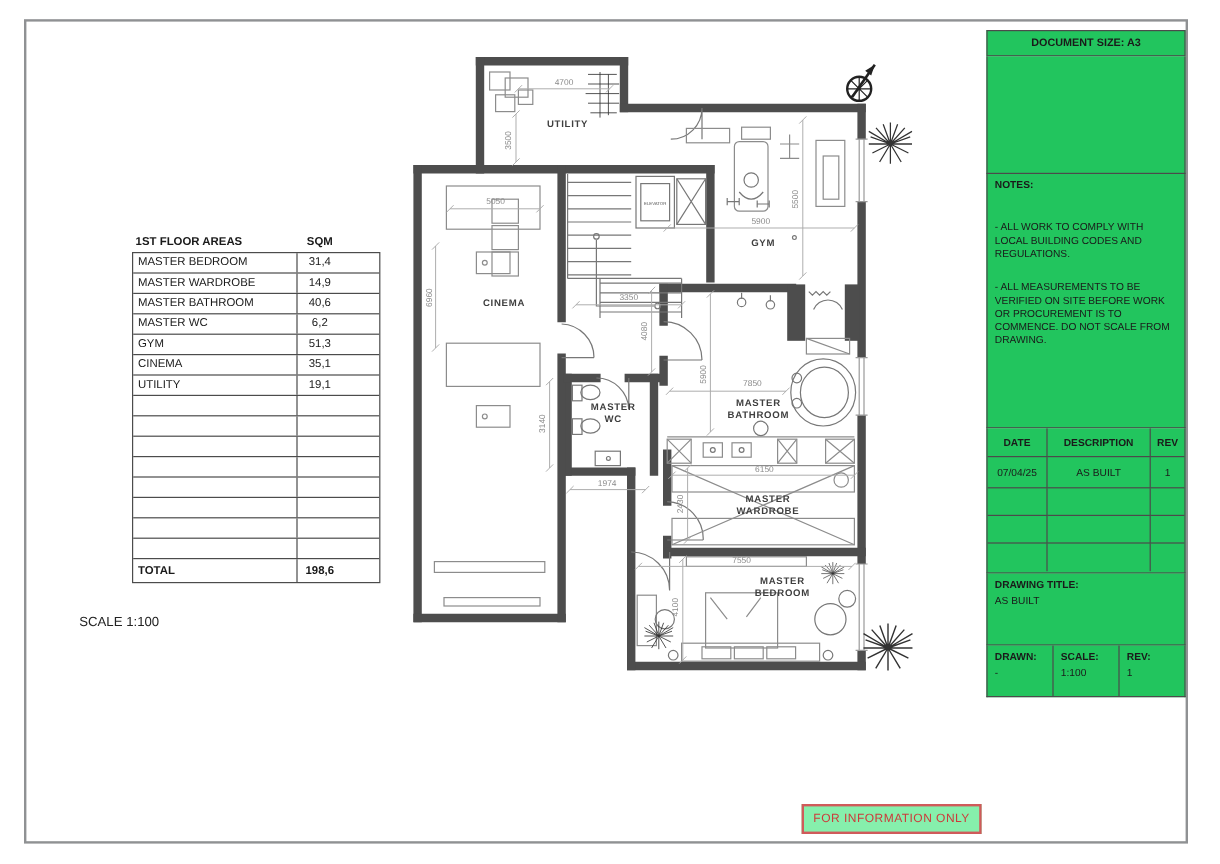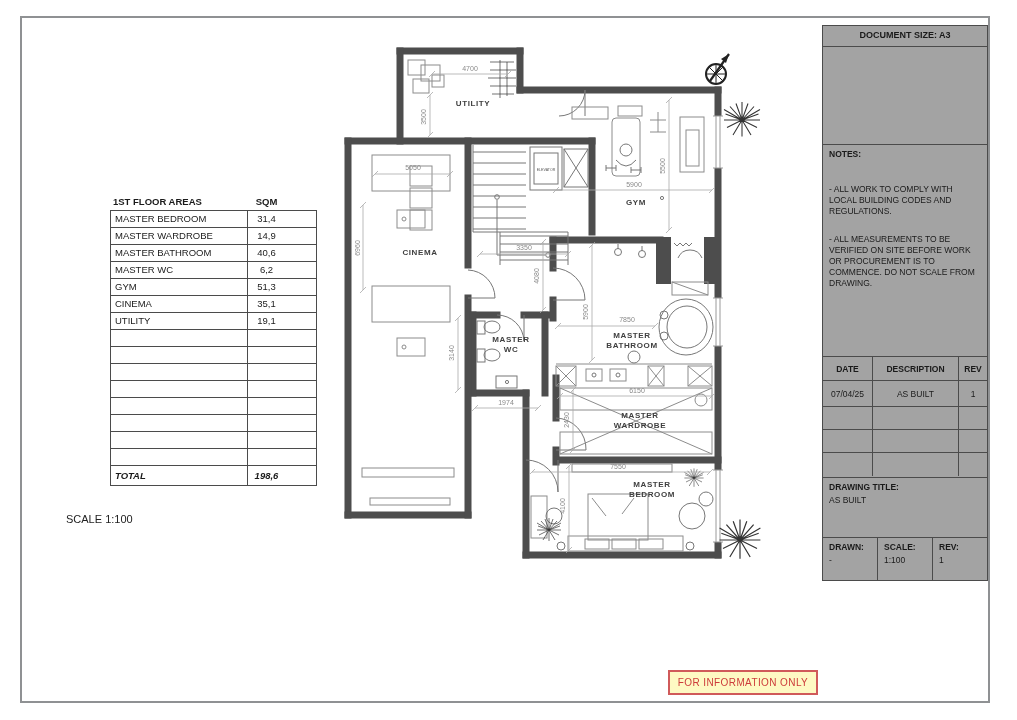--- a/index.html
+++ b/index.html
@@ -8,21 +8,21 @@
   .frame{position:absolute;left:20px;top:16px;width:966px;height:683px;
          border:2px solid #8f9193;}
 
   
   .areas{position:absolute;left:110px;top:196px;width:207px;font-size:9.5px;}
   .areas-header{display:flex;font-weight:bold;padding-bottom:3px;}
   .areas-header .ah-name{width:133px;padding-left:3px;}
   .areas-header .ah-val{width:41px;text-align:center;}
   .areas-box{border:1px solid #4b4b4b;}
   .arow{display:flex;border-bottom:1px solid #4b4b4b;height:16px;line-height:16px;}
-  .arow:last-child{border-bottom:none;font-style:italic;}
+  .arow:last-child{border-bottom:none;}
   .aname{width:132px;padding-left:4px;border-right:1px solid #4b4b4b;
          white-space:nowrap;overflow:hidden;}
   .aval{width:37px;text-align:center;}
   .arow.total{font-weight:bold;height:19px;line-height:19px;}
 
   
   .floor-title{position:absolute;left:66px;top:512px;}
   .floor-title h1{margin:0;font-size:26px;letter-spacing:.5px;color:#111;}
   .floor-title .scale{font-size:11px;color:#222;margin-top:1px;}
 
@@ -39,21 +39,21 @@
              text-anchor:middle;font-family:"Liberation Sans",sans-serif;}
   .tinylabel{fill:#555;font-size:3.6px;text-anchor:middle;
              font-family:"Liberation Sans",sans-serif;}
   .plant{stroke:#333;stroke-width:.7;fill:none;}
   .win{stroke:#9a9a9a;stroke-width:1;fill:none;}
 
   
   .tblock{position:absolute;left:822px;top:25px;width:166px;font-size:8.5px;
           line-height:1.3;}
   .tb-sec{border:1px solid #4b4b4b;border-top:none;box-sizing:border-box;
-          padding:4px 6px;background:#a3a3a3;}
+          padding:4px 6px;background:#22c55e;}
   .tb-sec:first-child{border-top:1px solid #4b4b4b;}
   .tb-docsize{height:22px;padding:0;display:flex;align-items:center;
               justify-content:center;font-weight:bold;font-size:9px;}
   .tb-logo{height:98px;}
   .tb-notes{height:212px;}
   .tb-notes .hd{font-weight:bold;margin-bottom:24px;}
   .tb-notes p{margin:17px 0 10px 0;}
   .tb-rev{height:121px;padding:0;}
   .revgrid{display:grid;grid-template-columns:50px 86px 28px;}
   .revgrid div{border-right:1px solid #4b4b4b;border-bottom:1px solid #4b4b4b;
@@ -68,21 +68,21 @@
   .tb-number{height:55px;}
   .tb-sec .lbl{font-weight:bold;margin-bottom:2px;}
   .tb-number .val{word-break:break-all;}
   .tb-bottom{height:43px;padding:0;display:flex;}
   .tb-bottom .cell{flex:1;border-right:1px solid #4b4b4b;padding:4px 6px;
                    box-sizing:border-box;}
   .tb-bottom .cell:last-child{border-right:none;}
 
   
   .stamp{position:absolute;left:668px;top:670px;width:146px;height:21px;
-         border:2px solid #d05a5a;background:#fef9c3;display:flex;
+         border:2px solid #d05a5a;background:#86efac;display:flex;
          align-items:center;justify-content:center;
          color:#cc3b3b;font-size:10px;letter-spacing:.4px;}
 </style>
 </head>
 <body>
 
 <div class="page">
   <div class="frame"></div>
 
   <div class="areas">

